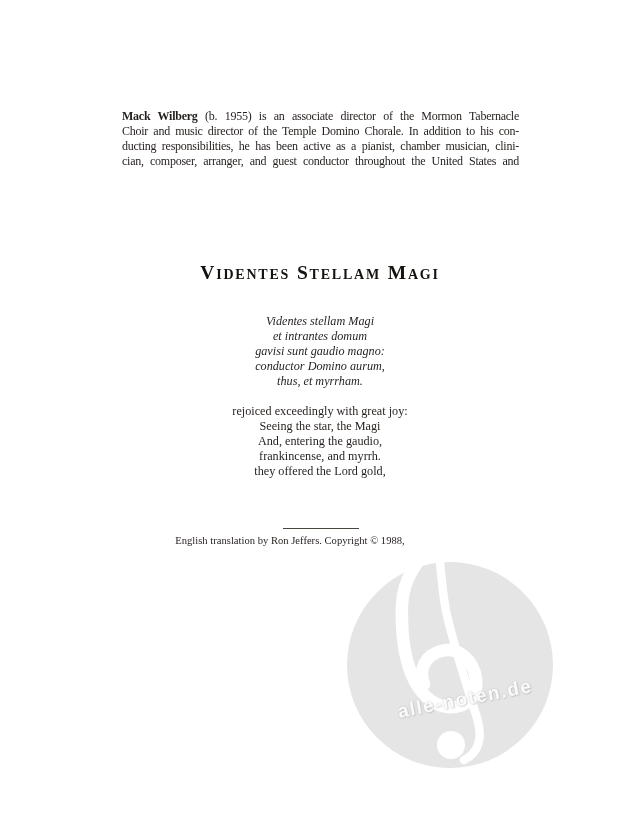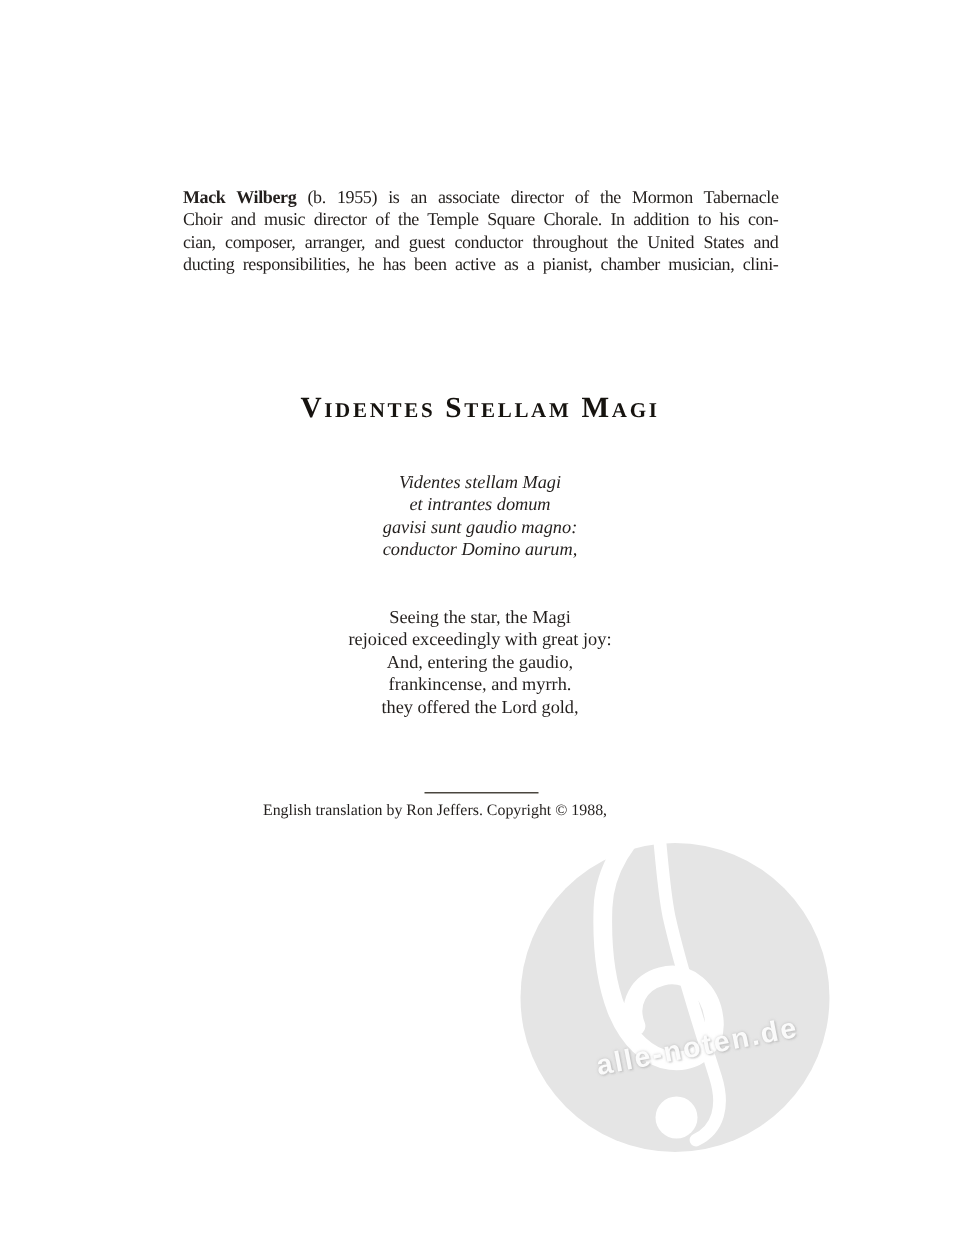--- a/index.html
+++ b/index.html
@@ -39,21 +39,21 @@
     text-shadow: 0 0 2px rgba(165,165,165,0.6), 1px 1px 1px rgba(185,185,185,0.45);
     transform: rotate(-11deg);
     transform-origin: 0 50%;
     white-space: nowrap;
   }
   
   .content { position: relative; z-index: 1; }
   #bio {
     position: absolute;
     left: 122px;
-    top: 124px;
+    top: 109px;
     width: 397px;
     font-size: 12px;
     line-height: 15px;
     letter-spacing: -0.25px;
   }
   .bio-line {
     text-align: justify;
     text-align-last: justify;
     white-space: nowrap;
   }
@@ -126,37 +126,38 @@
         <circle cx="111" cy="210" r="14" fill="#ffffff" stroke="none"></circle>
       </g>
     </svg>
   </div>
   <div id="wm-text">alle-noten.de</div>
 
   <div class="content">
 
     <div id="bio">
       <div class="bio-line"><span class="b">Mack Wilberg</span> <span>(b. 1955) is an associate director of the Mormon Tabernacle</span></div>
-      <div class="bio-line">Choir and music director of the Temple Square Chorale. In addition to his con-</div>
+      <div class="bio-line">Choir and music director of the Temple Domino Chorale. In addition to his con-</div>
+      <div class="bio-line">ducting responsibilities, he has been active as a pianist, chamber musician, clini-</div>
       <div class="bio-line">cian, composer, arranger, and guest conductor throughout the United States and</div>
-      <div class="bio-line">ducting responsibilities, he has been active as a pianist, chamber musician, clini-</div>
     </div>
 
     <div id="title">Videntes Stellam Magi</div>
 
     <div id="latin" class="verse">
       <div>Videntes stellam Magi</div>
       <div>et intrantes domum</div>
       <div>gavisi sunt gaudio magno:</div>
       <div>conductor Domino aurum,</div>
+      <div>thus, et myrrham.</div>
     </div>
 
     <div id="english" class="verse">
+      <div>rejoiced exceedingly with great joy:</div>
       <div>Seeing the star, the Magi</div>
-      <div>rejoiced exceedingly with great joy:</div>
       <div>And, entering the gaudio,</div>
       <div>frankincense, and myrrh.</div>
       <div>they offered the Lord gold,</div>
     </div>
 
     <div id="divider"></div>
 
     <div id="credits">
       <div>English translation by Ron Jeffers. Copyright © 1988,</div>
     </div>

